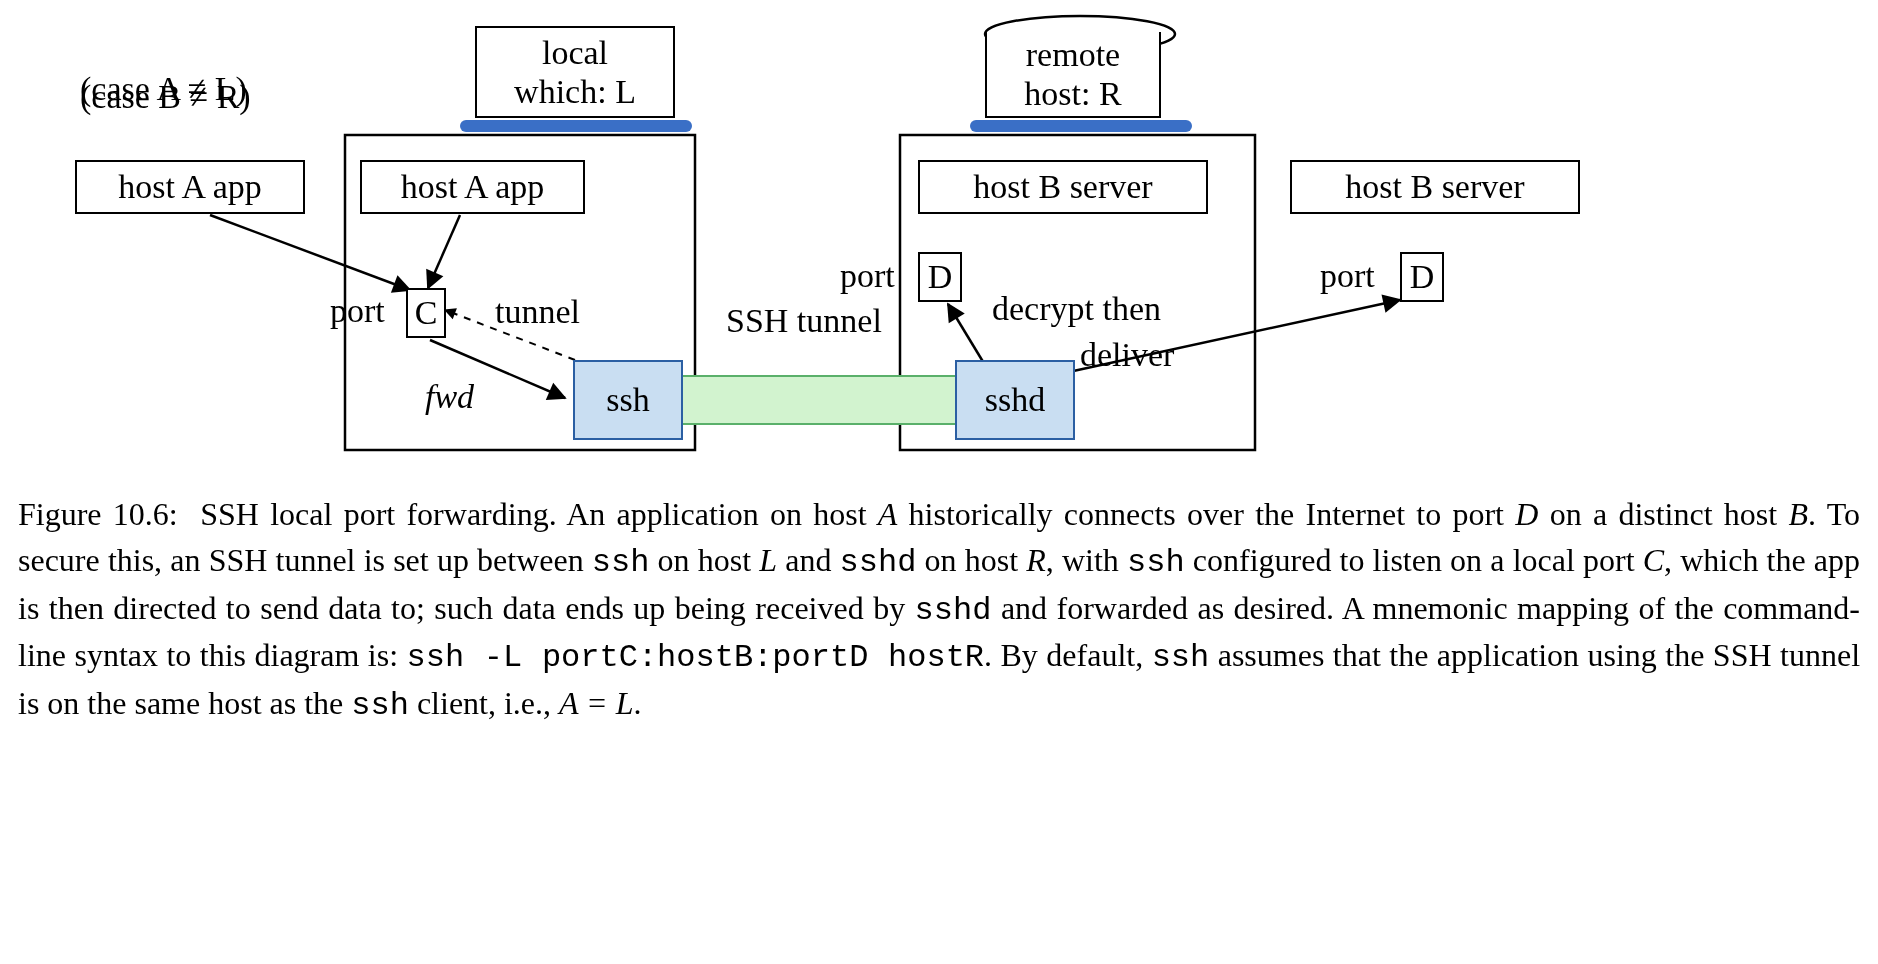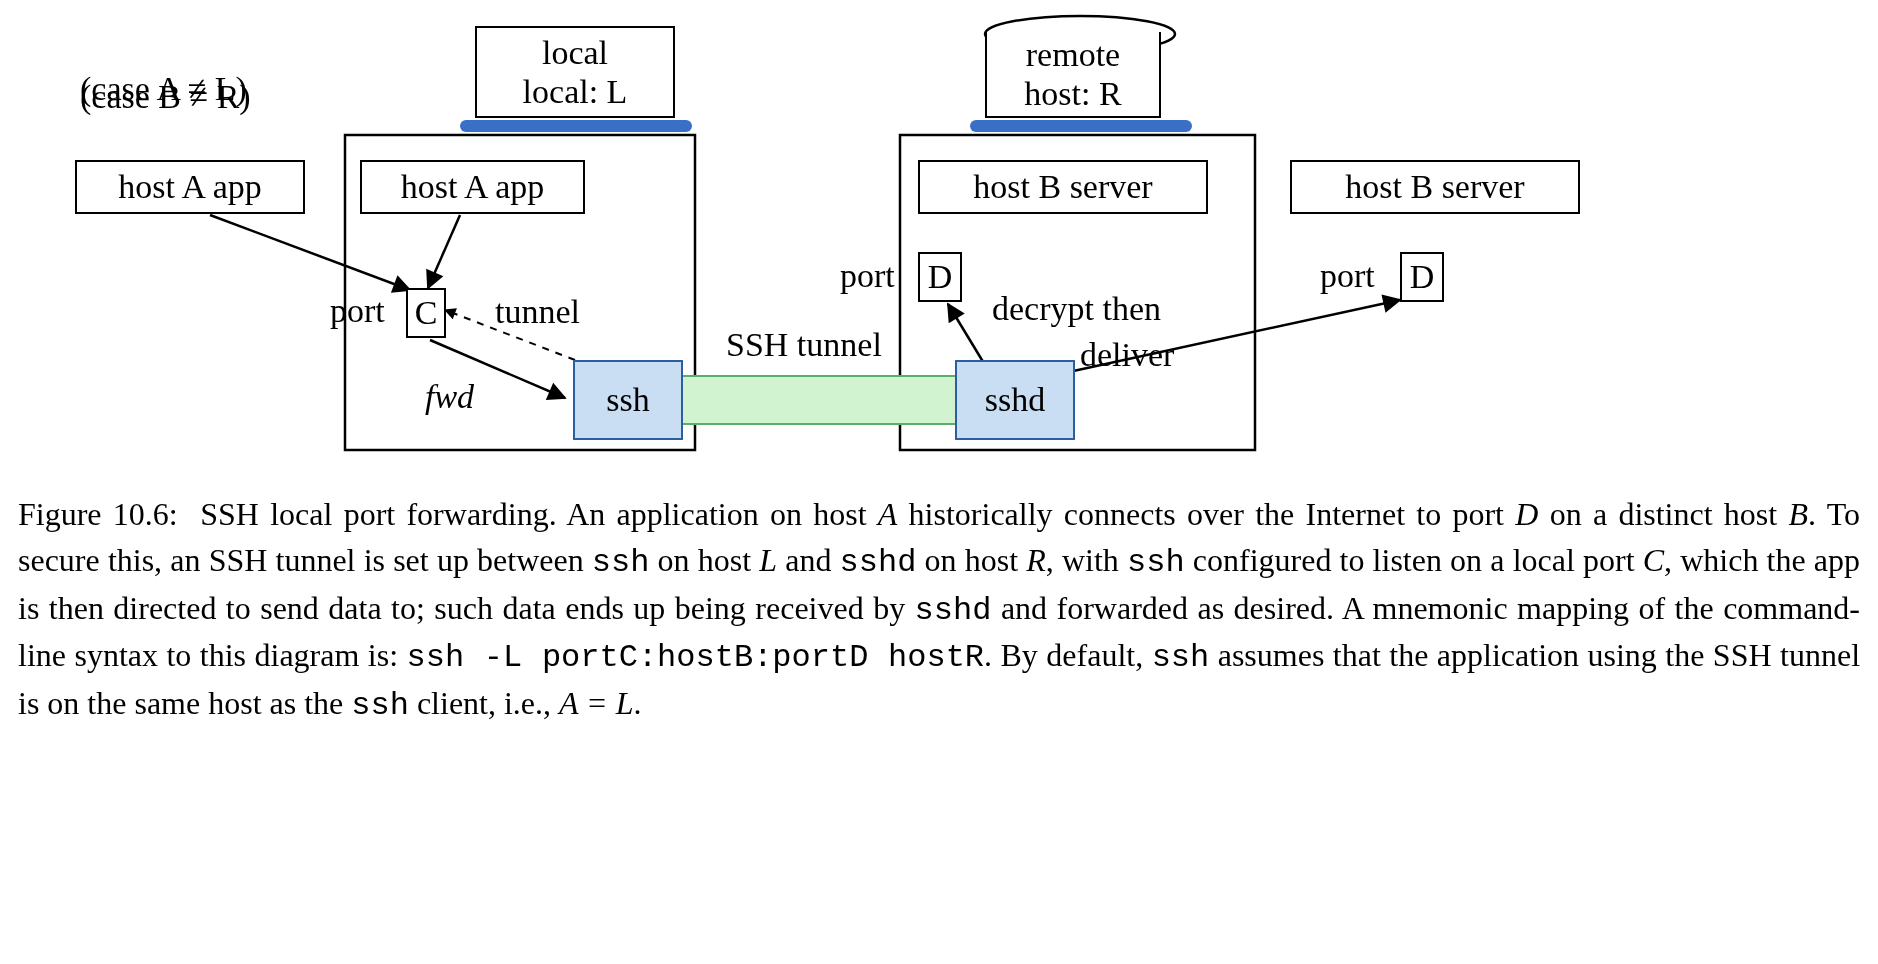--- a/index.html
+++ b/index.html
@@ -52,21 +52,21 @@
 
       <line x1="975" y1="365" x2="1320" y2="290" stroke="#000" stroke-width="2.5" marker-end="url(#arr)"></line>
     </svg>
 
     <div class="label" style="left:0;top:60px;font-family:Liberation Serif, serif;">(case A ≠ L)</div>
 
     <div class="label" style="left:1225;top:68px;">(case B ≠ R)</div>
 
     <div class="box" style="left:395px;top:16px;width:200px;height:92px;flex-direction:column;">
       <span>local</span>
-      <span>local: L</span>
+      <span>which: L</span>
     </div>
     <div class="bluebar" style="left:380px;top:110px;width:232px;"></div>
 
     <div class="box" style="left:905px;top:22px;width:176px;height:86px;flex-direction:column;border-top:none;">
       <span>remote</span>
       <span>host: R</span>
     </div>
     <div class="bluebar" style="left:890px;top:110px;width:222px;"></div>
 
     <div class="box" style="left:-5px;top:150px;width:230px;height:54px;">host A app</div>
@@ -86,21 +86,21 @@
     <div class="label" style="left:1240px;top:247px;">port</div>
     <div class="tinybox" style="left:1320px;top:242px;width:44px;height:50px;">D</div>
 
     <div class="label" style="left:415px;top:283px;">tunnel</div>
     <div class="label" style="left:345px;top:368px;font-style:italic;">fwd</div>
 
     <div class="label" style="left:912px;top:280px;">decrypt then</div>
     <div class="label" style="left:1000px;top:326px;text-align:center;">deliver</div>
 
     <div class="tunnel" style="left:600px;top:365px;width:280px;height:50px;"></div>
-    <div class="label" style="left:646px;top:316px;">SSH tunnel</div>
+    <div class="label" style="left:646px;top:292px;">SSH tunnel</div>
 
     <div class="sshbox" style="left:493px;top:350px;width:110px;height:80px;">ssh</div>
 
     <div class="sshbox" style="left:875px;top:350px;width:120px;height:80px;">sshd</div>
   </div>
 
   <div class="caption">
     <span>Figure 10.6:</span>&nbsp;&nbsp;<span>SSH local port forwarding.  An application on host </span><span class="it">A</span><span> historically connects over the Internet to port </span><span class="it">D</span><span> on a distinct host </span><span class="it">B</span><span>.  To secure this, an SSH tunnel is set up between </span><span class="mono">ssh</span><span> on host </span><span class="it">L</span><span> and </span><span class="mono">sshd</span><span> on host </span><span class="it">R</span><span>, with </span><span class="mono">ssh</span><span> configured to listen on a local port </span><span class="it">C</span><span>, which the app is then directed to send data to; such data ends up being received by </span><span class="mono">sshd</span><span> and forwarded as desired.  A mnemonic mapping of the command-line syntax to this diagram is: </span><span class="mono">ssh -L portC:hostB:portD hostR</span><span>. By default, </span><span class="mono">ssh</span><span> assumes that the application using the SSH tunnel is on the same host as the </span><span class="mono">ssh</span><span> client, i.e., </span><span class="it">A = L</span><span>.</span>
   </div>
 </div>

